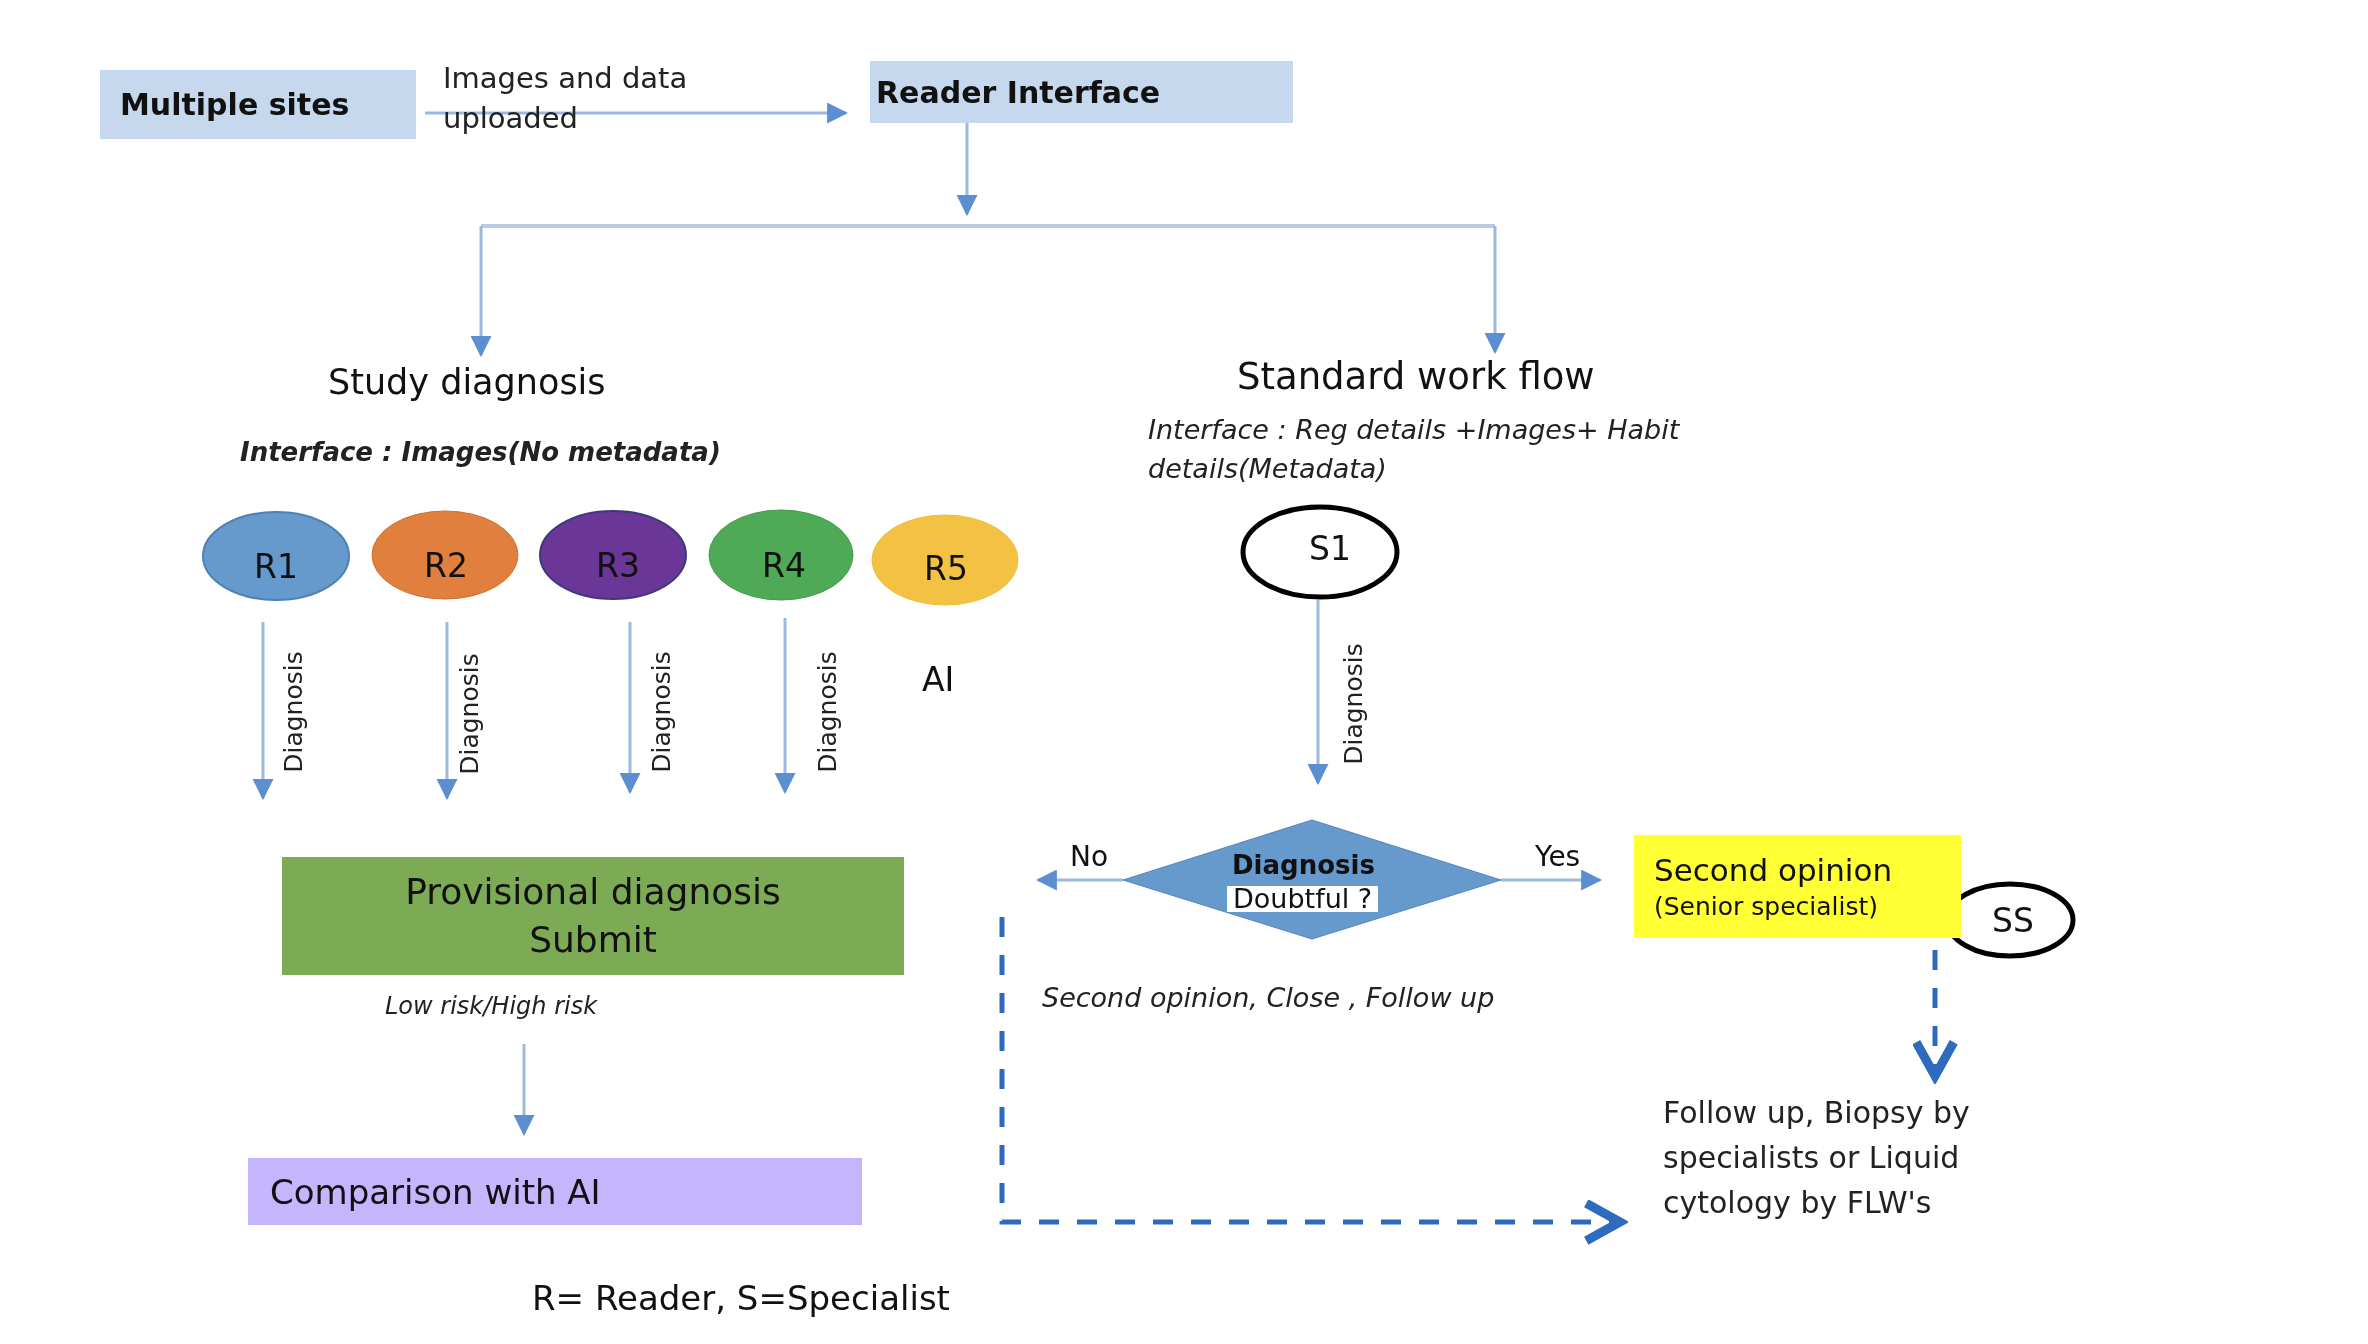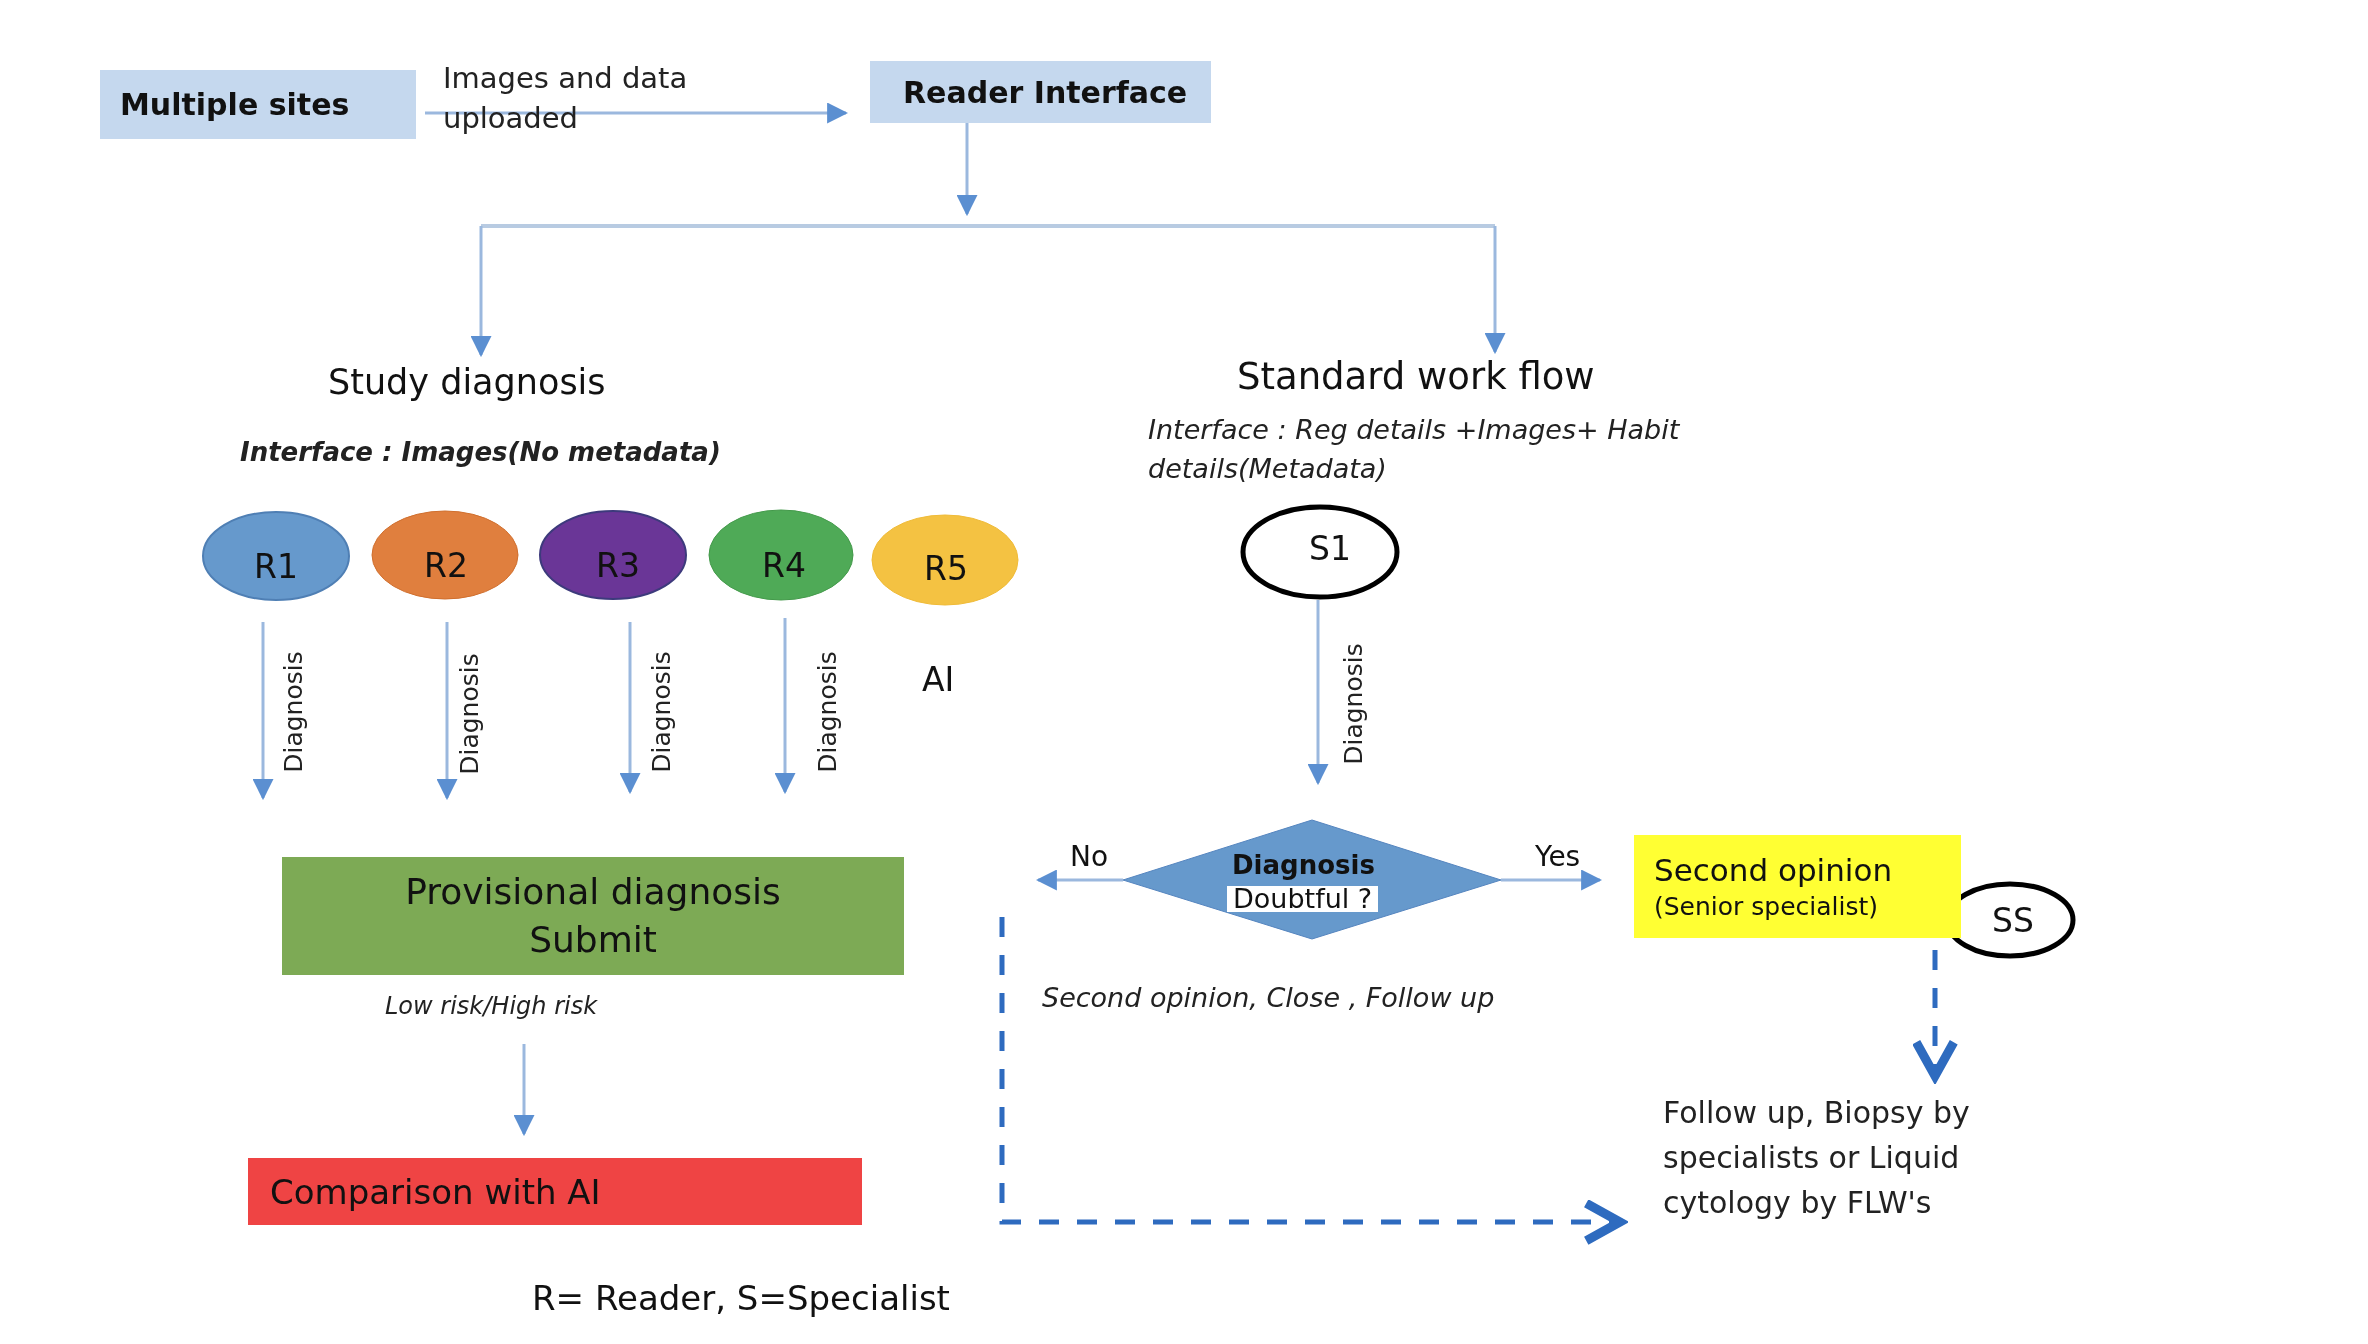--- a/index.html
+++ b/index.html
@@ -62,21 +62,21 @@
   <polyline points="1002,917 1002,1222 1620,1222" fill="none" stroke="#2e6bbf" stroke-width="5" stroke-dasharray="20,18" marker-end="url(#chev)"></polyline>
 </svg>
 
 <div class="box lightblue" style="left:100px; top:70px; width:316px; height:69px; padding-left:20px;">
   <span class="bold" style="font-size:30px;">Multiple sites</span>
 </div>
 <div class="abs" style="left:443px; top:58px; font-size:29px; line-height:40px; color:#222;">
   <div>Images and data</div>
   <div>uploaded</div>
 </div>
-<div class="box lightblue" style="left:870px; top:61px; width:341px; height:62px; padding-left:33px;">
+<div class="box lightblue" style="left:870px; top:61px; width:423px; height:62px; padding-left:6px;">
   <span class="bold" style="font-size:30px;">Reader Interface</span>
 </div>
 
 <div class="abs" style="left:328px; top:362px; font-size:35px;">Study diagnosis</div>
 <div class="abs ital" style="left:240px; top:437px; font-size:26px; color:#222;font-weight:bold;">Interface : Images(No metadata)</div>
 
 <div class="node-label" style="left:276px; top:566px;">R1</div>
 <div class="node-label" style="left:446px; top:565px;">R2</div>
 <div class="node-label" style="left:618px; top:565px;">R3</div>
 <div class="node-label" style="left:784px; top:565px;">R4</div>
@@ -88,21 +88,21 @@
 <div class="vlabel" style="left:827px; top:712px;">Diagnosis</div>
 
 <div class="abs" style="left:922px; top:660px; font-size:33px;">AI</div>
 
 <div class="box" style="left:240px; top:857px; width:622px; height:118px; background:#7daa55; flex-direction:column; justify-content:center; font-size:36px; line-height:48px;margin-left:42px;">
   <div>Provisional diagnosis</div>
   <div>Submit</div>
 </div>
 <div class="abs ital" style="left:385px; top:992px; font-size:24px; color:#222;">Low risk/High risk</div>
 
-<div class="box" style="left:248px; top:1158px; width:614px; height:67px; background:#ef4444; padding-left:22px;">
+<div class="box" style="left:248px; top:1158px; width:614px; height:67px; background:#c4b5fd; padding-left:22px;">
   <span style="font-size:34px;">Comparison with AI</span>
 </div>
 
 <div class="abs" style="left:532px; top:1278px; font-size:34px;">R= Reader, S=Specialist</div>
 
 <div class="abs" style="left:1237px; top:355px; font-size:37px;">Standard work flow</div>
 <div class="abs ital" style="left:1148px; top:410px; font-size:27px; line-height:39px; color:#222;">
   <div>Interface : Reg details +Images+ Habit</div>
   <div>details(Metadata)</div>
 </div>

